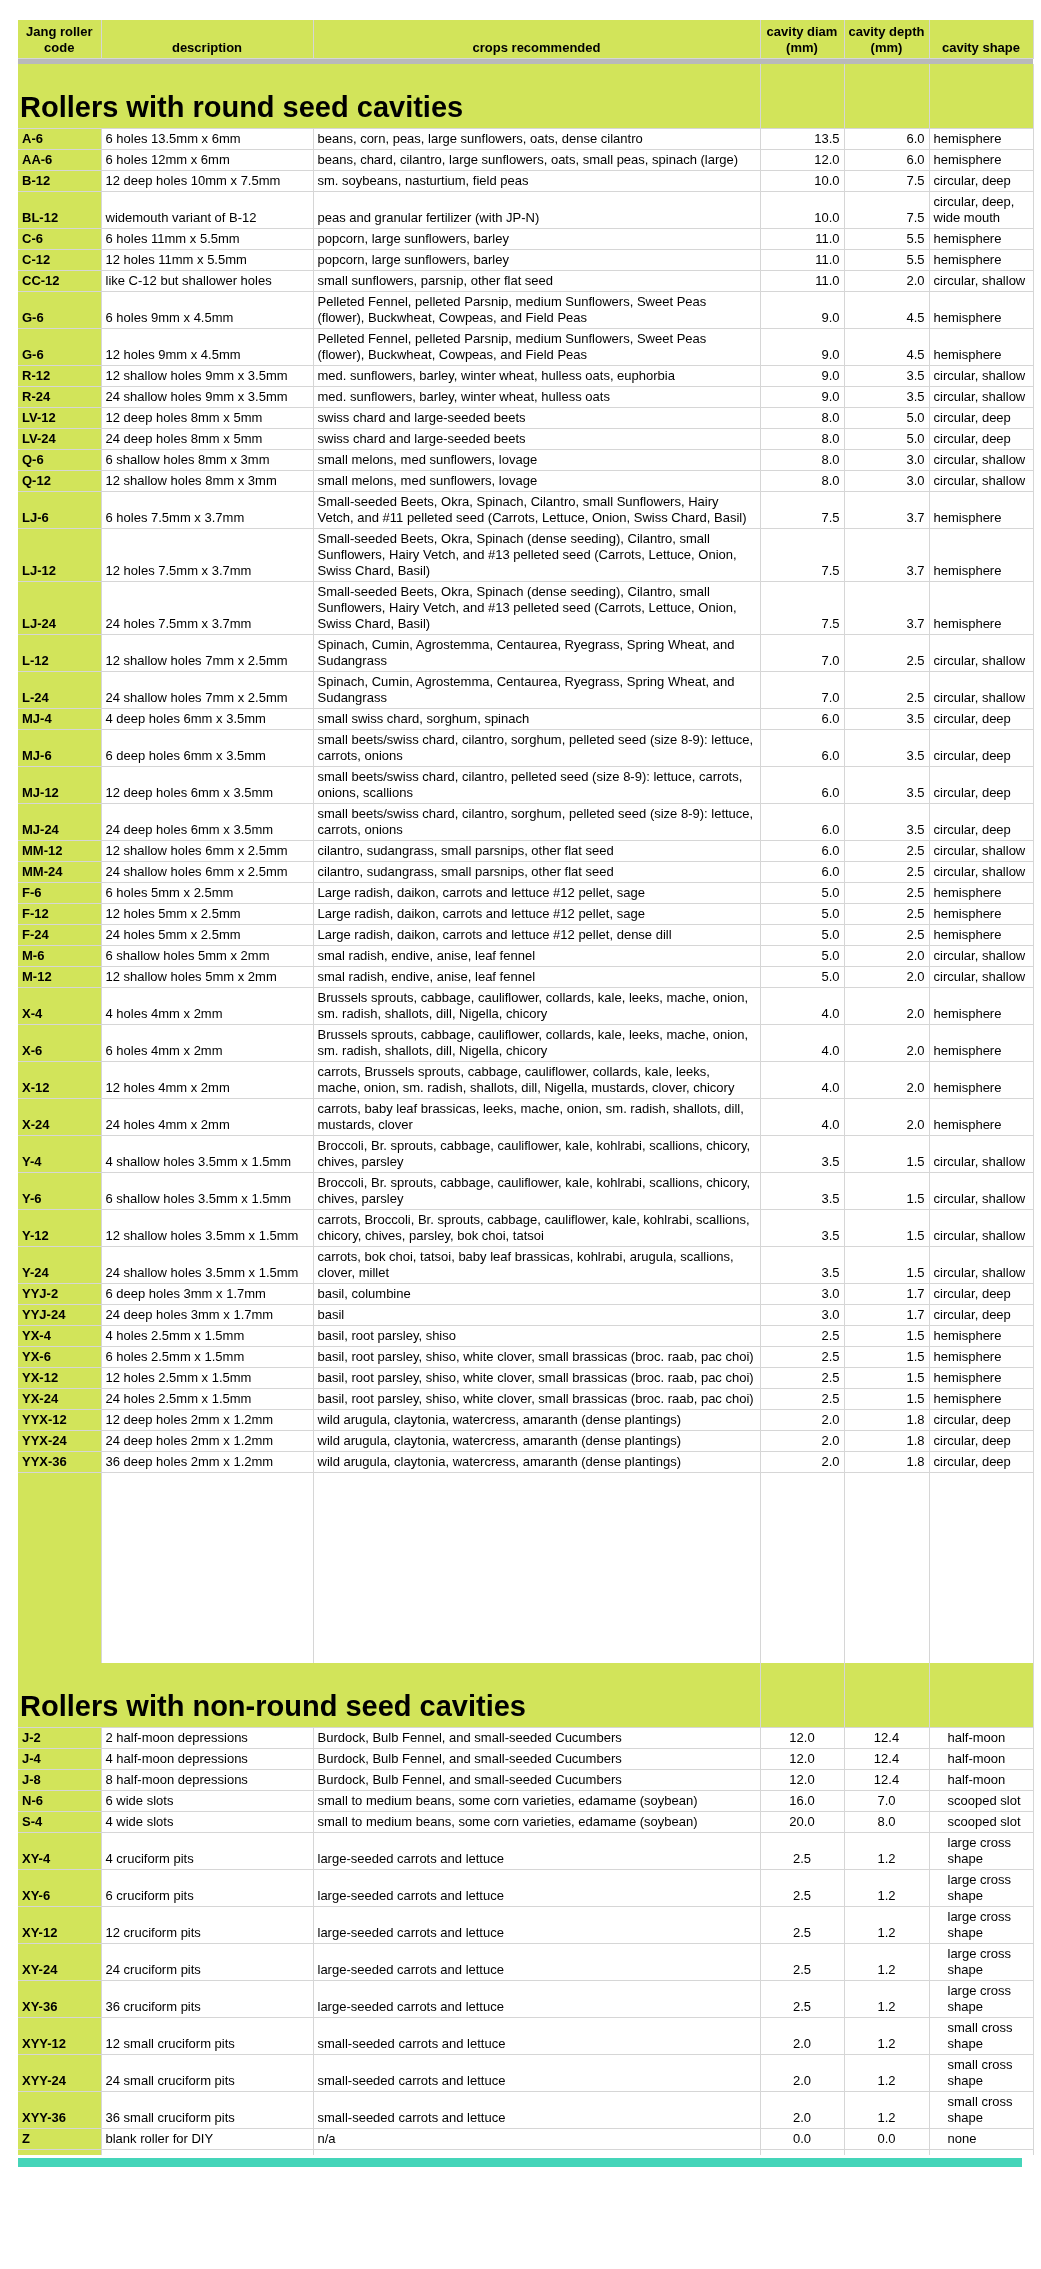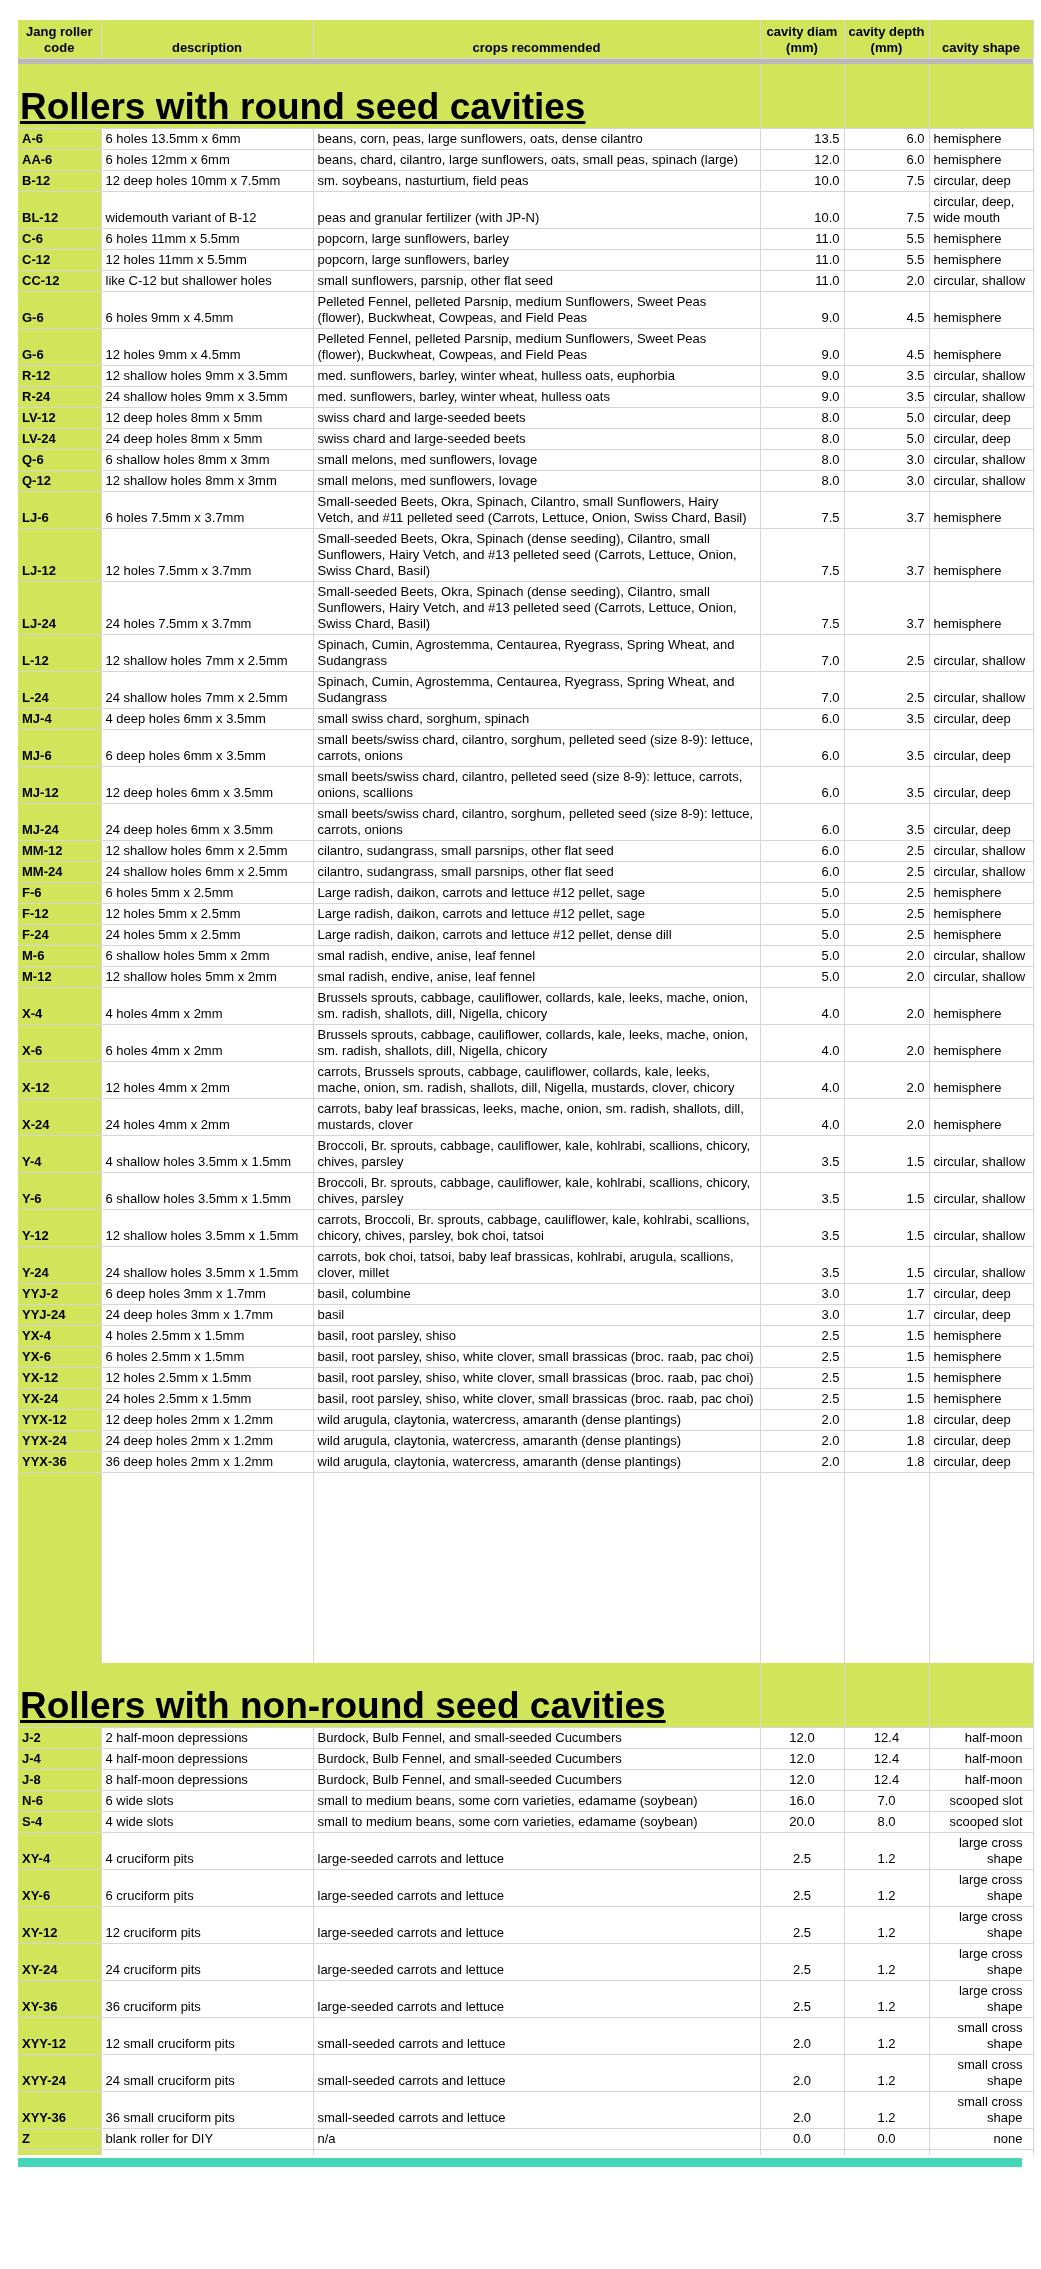--- a/index.html
+++ b/index.html
@@ -35,29 +35,29 @@
   .divider-row td{
     height:5px;background:var(--divider);
     padding:0;border:none;
   }
   
   .section-row td{
     background:var(--green);
     height:56px;
   }
   .section-title{
-    font-size:37px;font-weight:bold;line-height:30px;
-    padding:2px 2px 6px 2px;white-space:nowrap;overflow:visible;text-decoration:underline;
+    font-size:29px;font-weight:bold;line-height:30px;
+    padding:2px 2px 6px 2px;white-space:nowrap;overflow:visible;
   }
   
   .c-code{background:var(--green);font-weight:bold;}
   .c-diam,.c-depth{text-align:right;}
   .c-shape{text-align:left;}
   tbody.sec2 .c-diam,tbody.sec2 .c-depth{text-align:center;}
-  tbody.sec2 .c-shape{text-align:right;padding-left:12px;padding-right:10px;}
+  tbody.sec2 .c-shape{text-align:left;padding-left:18px;padding-right:10px;}
   
   .spacer-row td{height:186px;border-bottom:none;}
   
   .stub-row td{height:5px;padding:0;border-bottom:none;}
   
   .hscrollbar{
     margin-top:3px;
     width:1004px;height:9px;
     background:var(--teal);
   }

